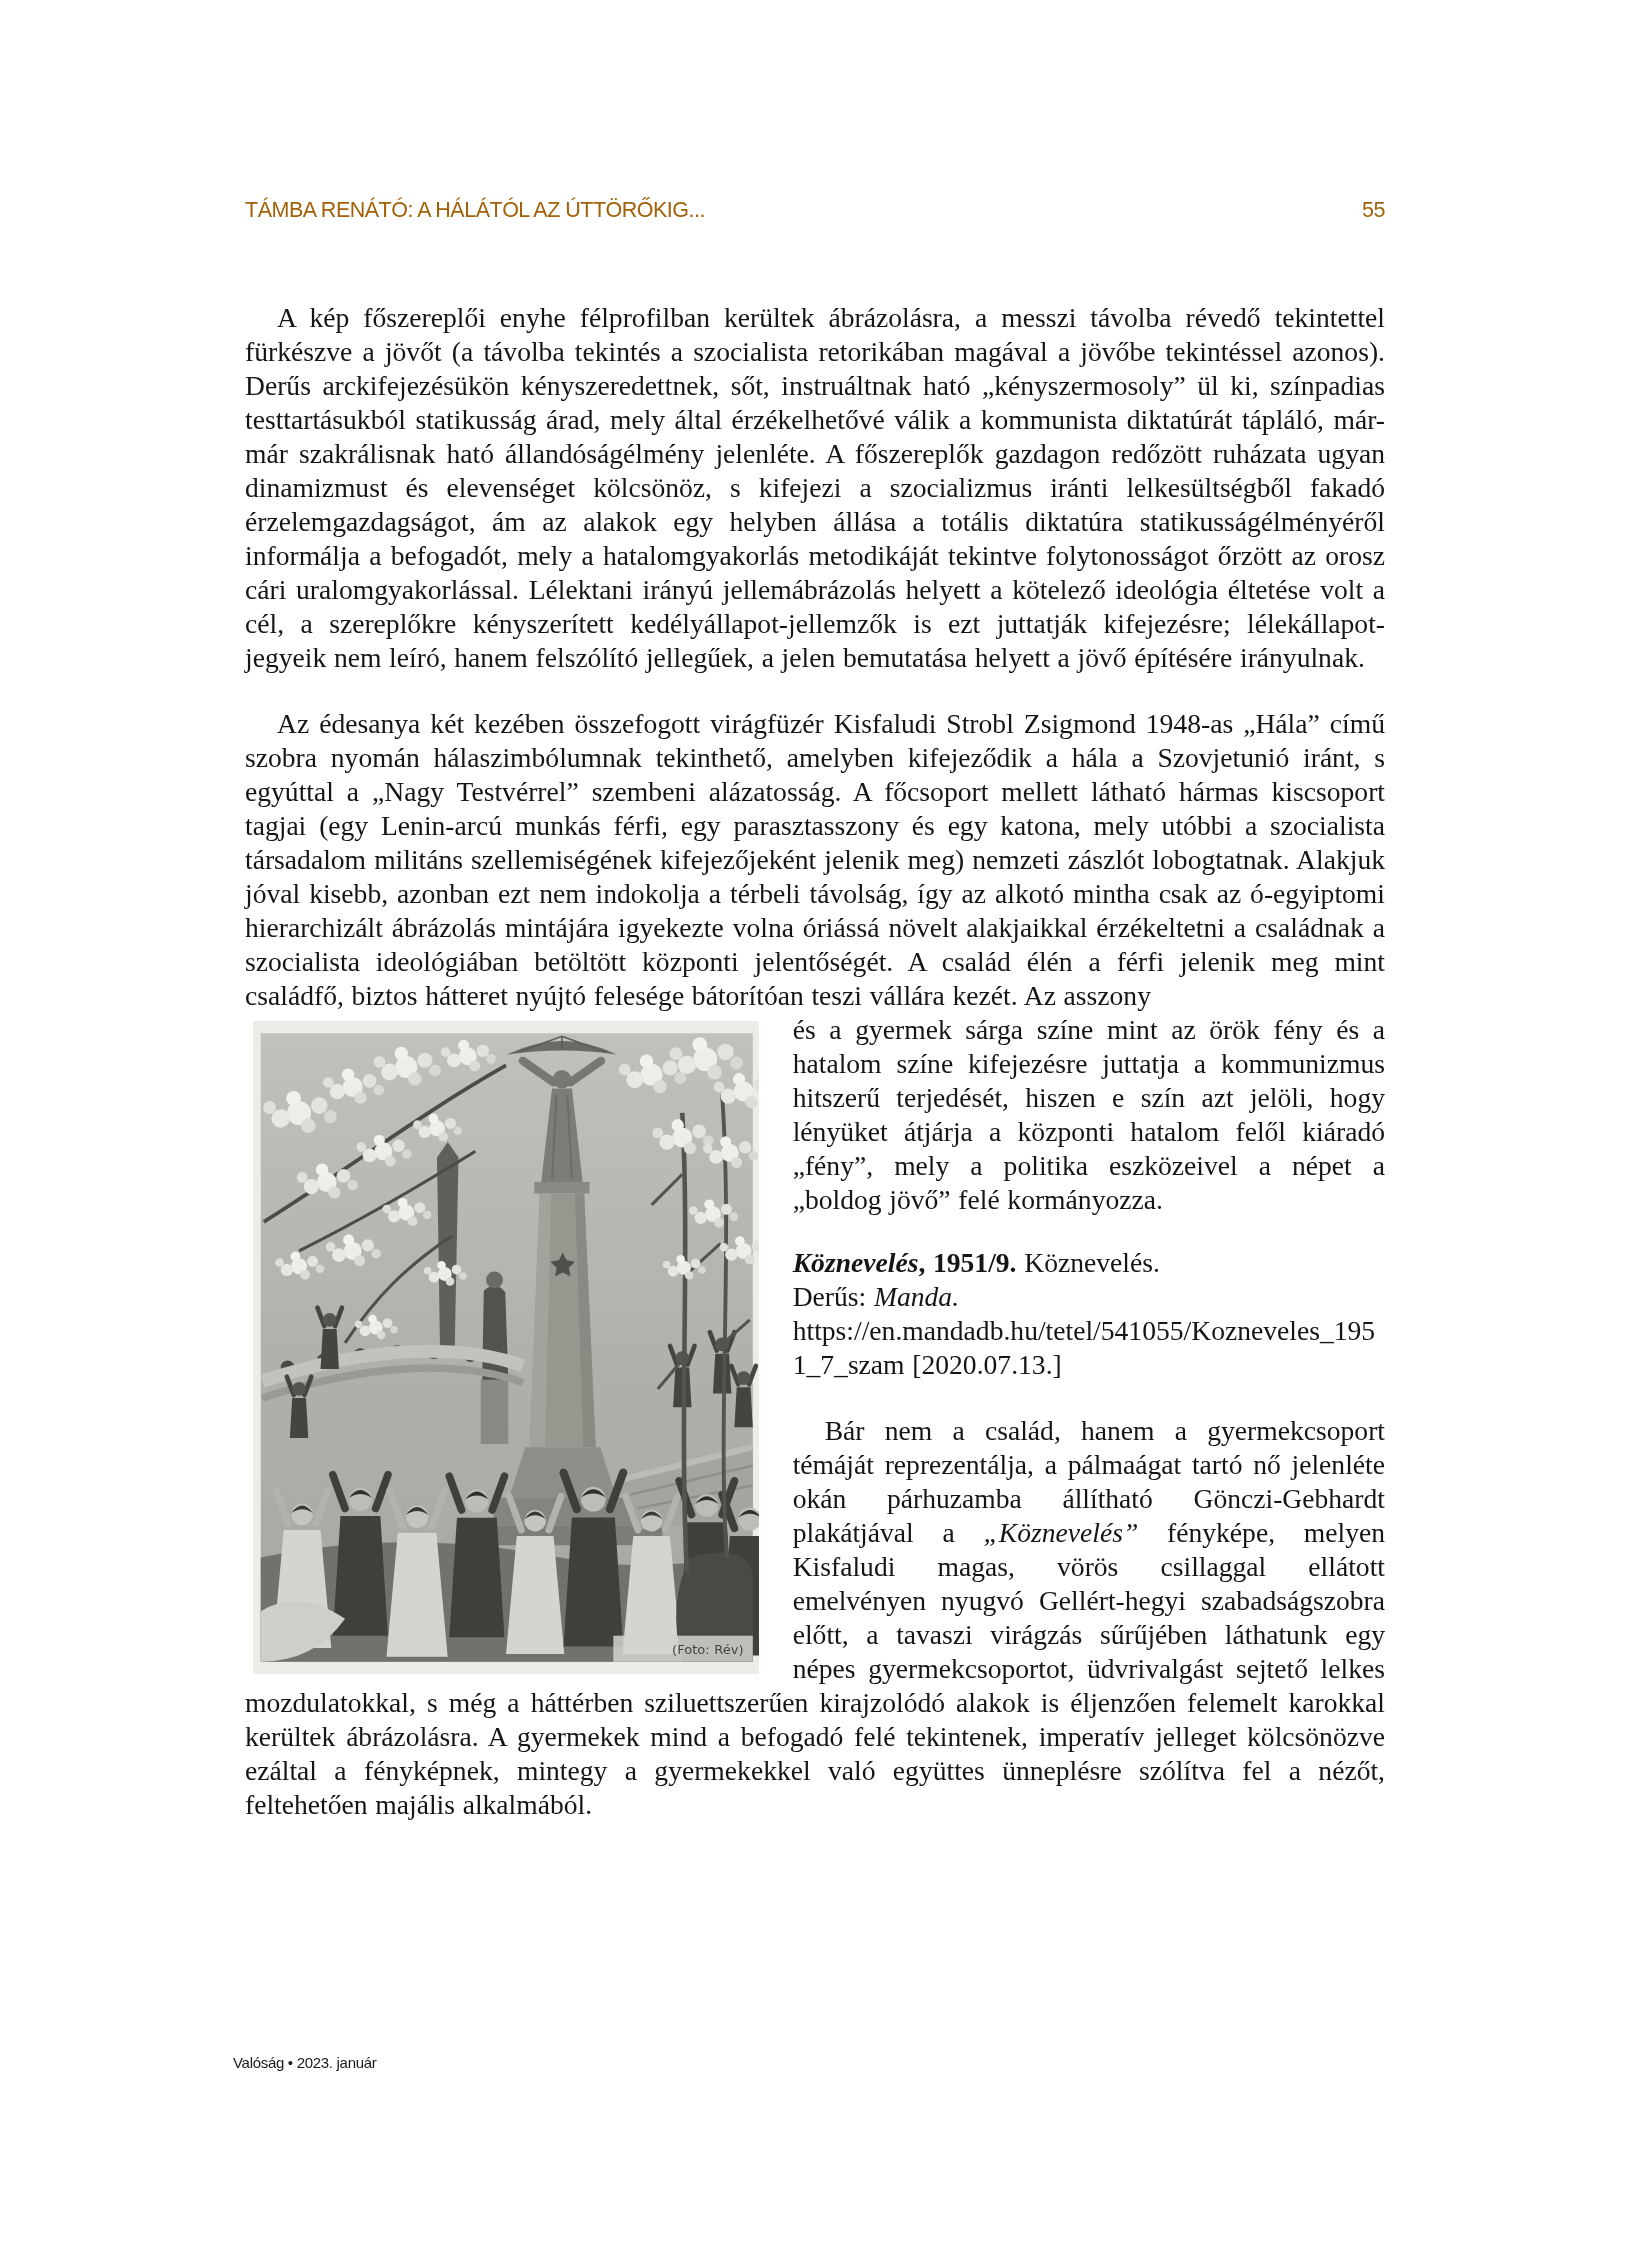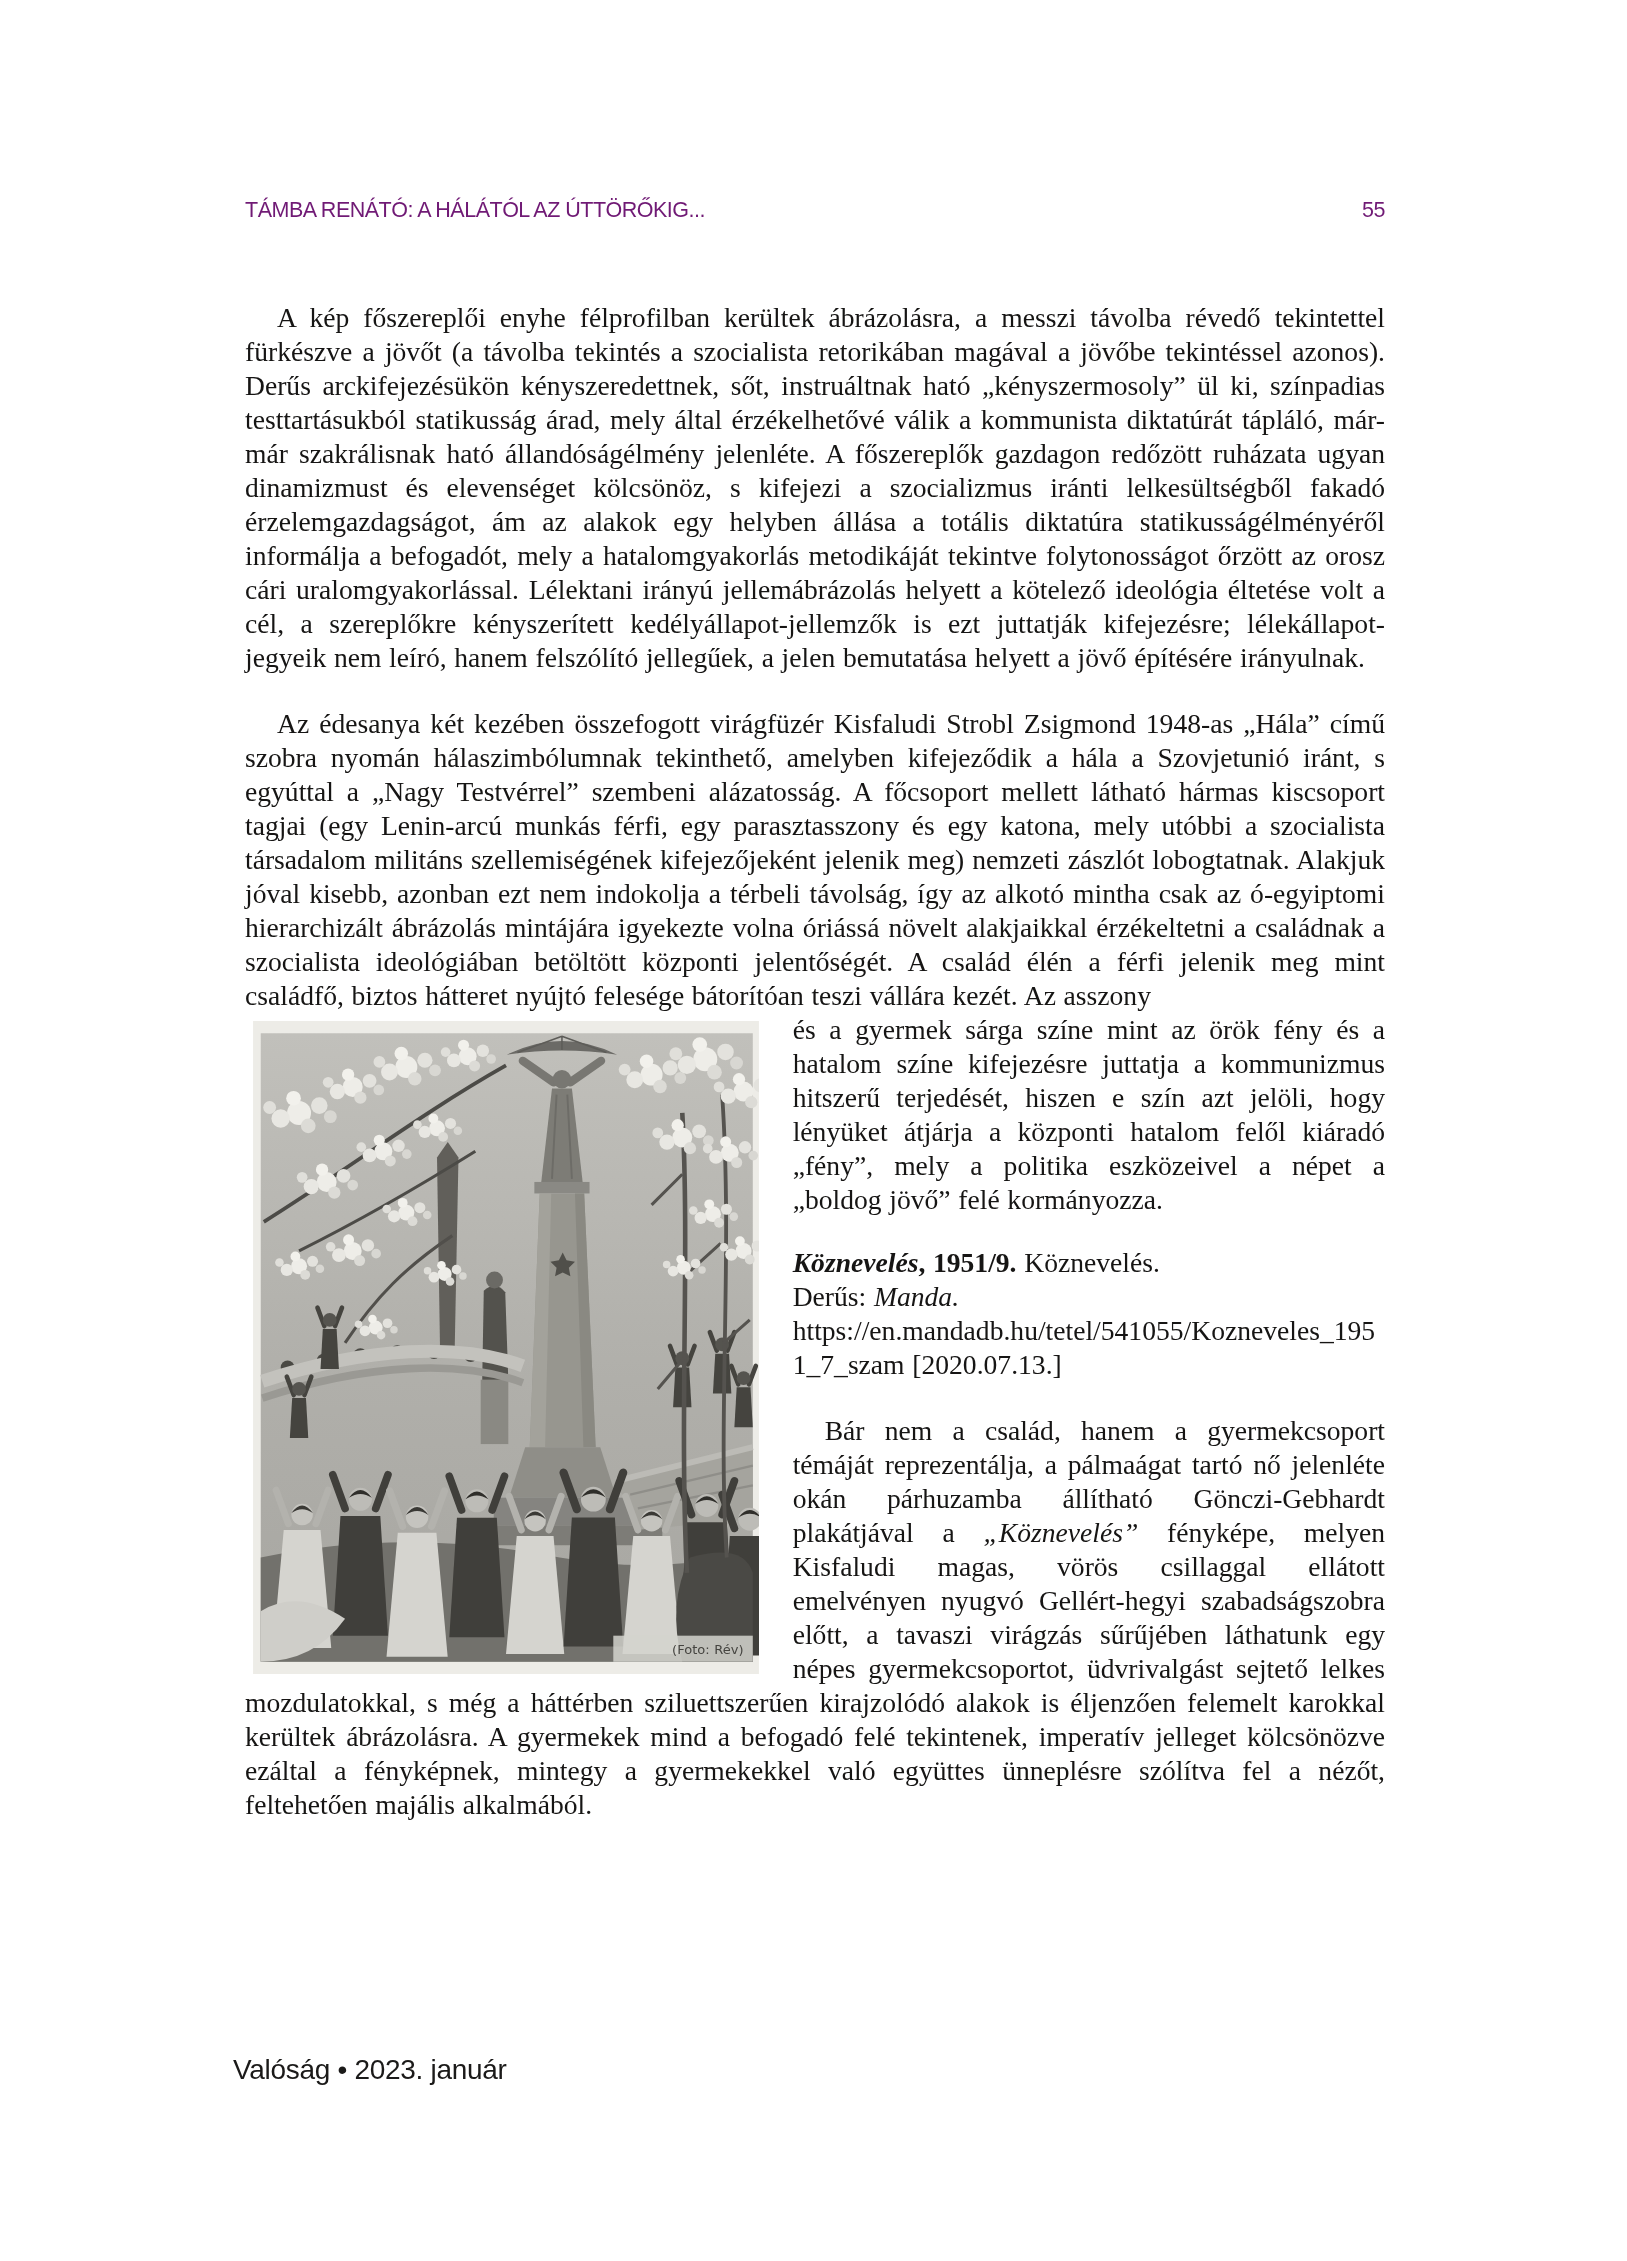--- a/index.html
+++ b/index.html
@@ -8,40 +8,40 @@
     width:1628px;height:2261px;
     background:#ffffff;
     overflow:hidden;
     font-family:"Liberation Serif","DejaVu Serif",serif;
     color:#161514;
   }
   .content{position:absolute;left:245px;top:198px;width:1140px;}
   .running-header{
     display:flex;justify-content:space-between;align-items:baseline;
     font-family:"Liberation Sans","DejaVu Sans",sans-serif;
-    font-size:21.5px;letter-spacing:-0.5px;color:#701a75;
+    font-size:21.5px;letter-spacing:-0.5px;color:#a16207;
     margin:0 0 78px 0;
   }
   .body-text{font-size:27.6px;line-height:34px;text-align:justify;word-spacing:0.8px;}
   p.para{margin:0;padding:0;}
   p.indent{text-indent:32px;margin-top:32px;}
   figure.photo{
     float:left;width:506px;height:653px;
     margin:7.7px 34px 10.7px 7.7px;padding:0;
   }
   figure.photo svg{display:block;width:506px;height:653px;}
   p.caption{margin:29px 0 32px 0;text-align:left;}
   .bi{font-weight:bold;font-style:italic;text-align:right;}
   .b{font-weight:bold;}
   .i{font-style:italic;}
   .url-wrap{overflow-wrap:anywhere;text-align:center;}
   .footer{
     position:absolute;left:233px;top:2054px;
     font-family:"Liberation Sans","DejaVu Sans",sans-serif;
-    font-size:28px;letter-spacing:-0.3px;color:#1b1a19;
+    font-size:15px;letter-spacing:-0.3px;color:#1b1a19;
   }
 </style>
 </head>
 <body>
 
 <div class="page">
   <div class="content">
 
     <div class="running-header">
       <span>TÁMBA RENÁTÓ: A HÁLÁTÓL AZ ÚTTÖRŐKIG...</span>

